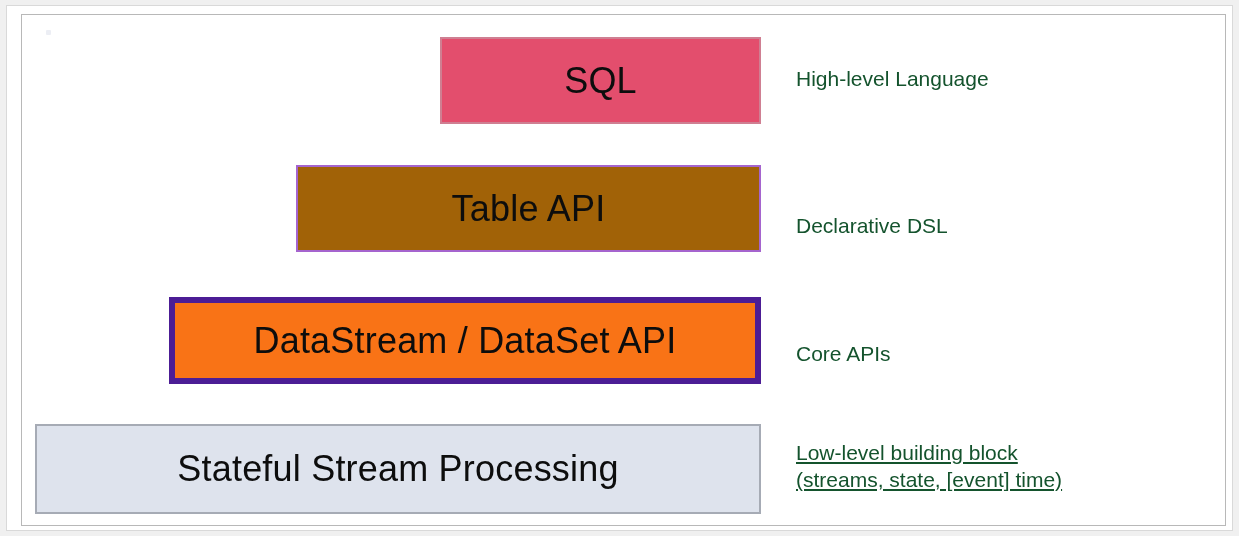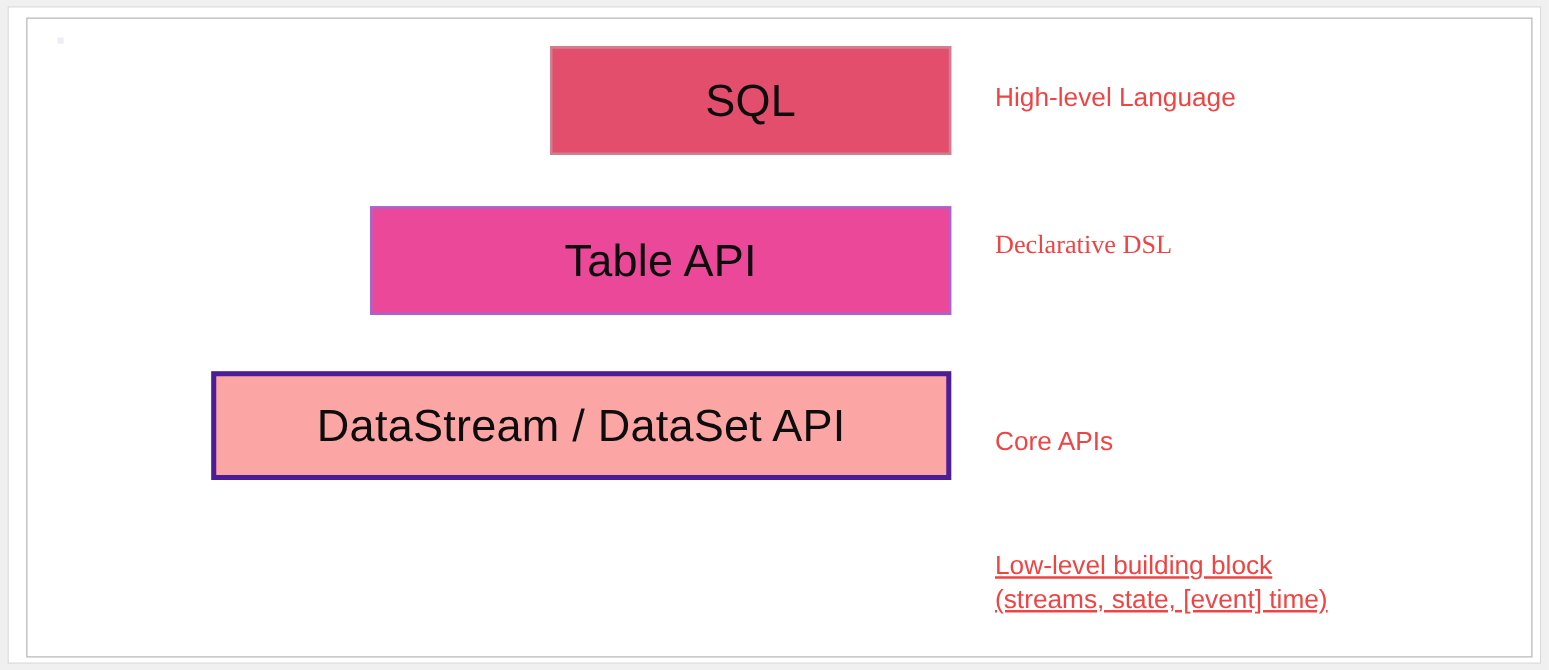--- a/index.html
+++ b/index.html
@@ -60,21 +60,21 @@
     box-sizing: border-box;
     display: flex;
     align-items: center;
     justify-content: center;
     color: #0d0d0d;
     letter-spacing: 0.2px;
     white-space: nowrap;
   }
   .layer-label {
     position: absolute;
-    color: #ef4444;
+    color: #14532d;
     font-size: 21px;
     line-height: 27px;
     white-space: pre-line;
   }
 
   
   #box-sql {
     left: 418px;
     top: 22px;
     width: 321px;
@@ -84,34 +84,34 @@
     font-size: 36px;
   }
   #label-sql { left: 774px; top: 50px; }
 
   
   #box-table {
     left: 274px;
     top: 150px;
     width: 465px;
     height: 87px;
-    background: #ec4899;
+    background: #a16207;
     border: 2px solid #a564ce;
     font-size: 36px;
   }
-  #label-table { left: 774px; top: 167px; font-family: Liberation Serif, serif; }
+  #label-table { left: 774px; top: 197px; }
 
   
   #box-datastream {
     left: 147px;
     top: 282px;
     width: 592px;
     height: 87px;
-    background: #fca5a5;
-    border: 4px solid #4c1d95;
+    background: #f97316;
+    border: 6px solid #4c1d95;
     font-size: 36px;
   }
   #label-datastream { left: 774px; top: 325px; }
 
   
   #box-stateful {
     left: 13px;
     top: 409px;
     width: 726px;
     height: 90px;
@@ -132,18 +132,19 @@
 
       <div class="layer-box" id="box-sql">SQL</div>
       <div class="layer-label" id="label-sql">High-level Language</div>
 
       <div class="layer-box" id="box-table">Table API</div>
       <div class="layer-label" id="label-table">Declarative DSL</div>
 
       <div class="layer-box" id="box-datastream">DataStream / DataSet API</div>
       <div class="layer-label" id="label-datastream">Core APIs</div>
 
+      <div class="layer-box" id="box-stateful">Stateful Stream Processing</div>
       <div class="layer-label" id="label-stateful">Low-level building block
 (streams, state, [event] time)</div>
 
     </div>
   </div>
 </div>
 
 </body></html>

